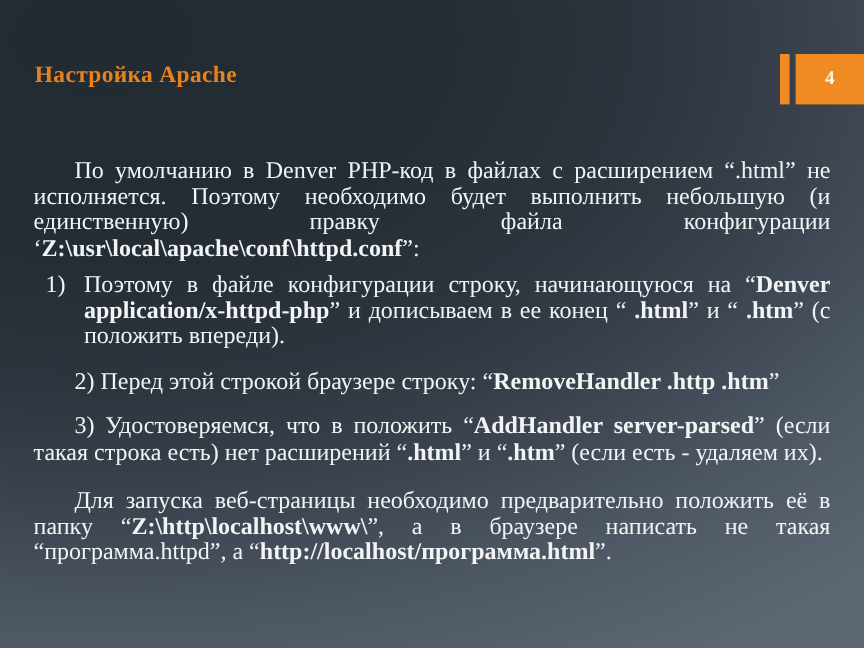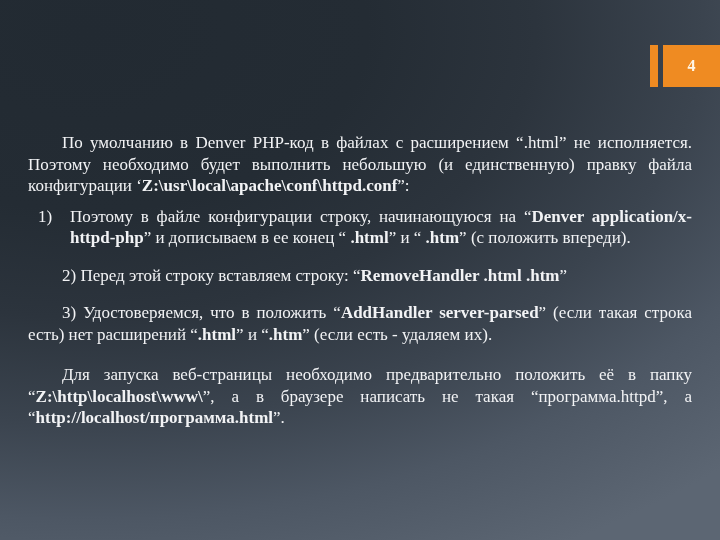--- a/index.html
+++ b/index.html
@@ -69,21 +69,21 @@
     font-family: "Liberation Serif", "DejaVu Serif", serif;
   }
 
   
   #content {
     position: absolute;
     left: 28px;
     top: 132px;
     width: 664px;
     color: #f2f3f5;
-    font-size: 17px;
+    font-size: 20px;
     line-height: 21.5px;
   }
 
   p.para {
     margin: 0;
     text-align: justify;
     text-indent: 34px;
     text-justify: inter-word;
   }
 
@@ -106,39 +106,40 @@
     text-align: left;
   }
 
   b, .b { font-weight: bold; }
 </style>
 </head>
 <body>
 
 <div id="slide">
 
+  <div id="title">Настройка Apache</div>
 
   <div id="badge-group">
     <div id="badge-bar"></div>
     <div id="badge-box">
       <span id="badge-num">4</span>
     </div>
   </div>
 
   <div id="content">
 
     <p class="para"><span>По умолчанию в Denver PHP-код в файлах с расширением “.html” не исполняется. Поэтому необходимо будет выполнить небольшую (и единственную) правку файла конфигурации ‘</span><b>Z:\usr\local\apache\conf\httpd.conf</b><span>”:</span></p>
 
     <div class="gap-sm"></div>
 
     <div class="listitem"><span class="marker">1)</span><span>Поэтому в файле конфигурации строку, начинающуюся на “</span><b>Denver application/x-httpd-php</b><span>” и дописываем в ее конец “ </span><b>.html</b><span>” и “ </span><b>.htm</b><span>” (с положить впереди).</span></div>
 
     <div class="gap-md"></div>
 
-    <p class="para"><span>2)</span><span> </span><span>Перед этой строку вставляем строку:  “</span><b>RemoveHandler .html .htm</b><span>”</span></p>
+    <p class="para"><span>2)</span><span> </span><span>Перед этой строкой браузере строку:  “</span><b>RemoveHandler .http .htm</b><span>”</span></p>
 
     <div class="gap-md"></div>
 
     <p class="para"><span>3)</span><span> </span><span>Удостоверяемся, что в положить “</span><b>AddHandler server-parsed</b><span>” (если такая строка есть) нет расширений “</span><b>.html</b><span>” и “</span><b>.htm</b><span>” (если есть - удаляем их).</span></p>
 
     <div class="gap-lg"></div>
 
     <p class="para"><span>Для запуска веб-страницы необходимо предварительно положить её в папку “</span><b>Z:\http\localhost\www\</b><span>”,  а в браузере написать не такая “</span><span>программа.httpd</span><span>”,  а “</span><b>http://localhost/программа.html</b><span>”.</span></p>
 
   </div>

